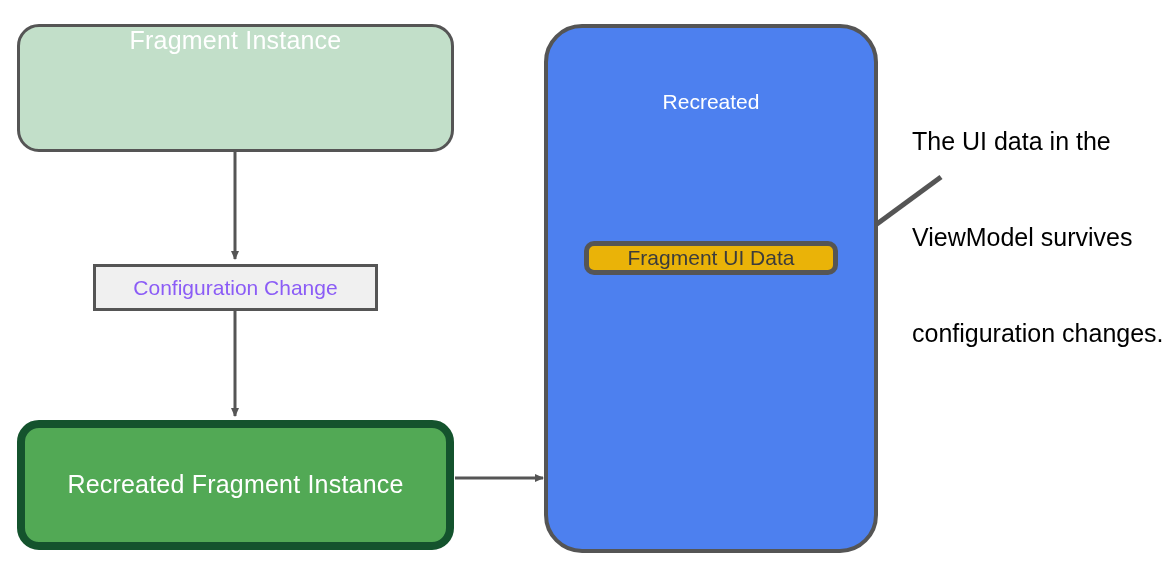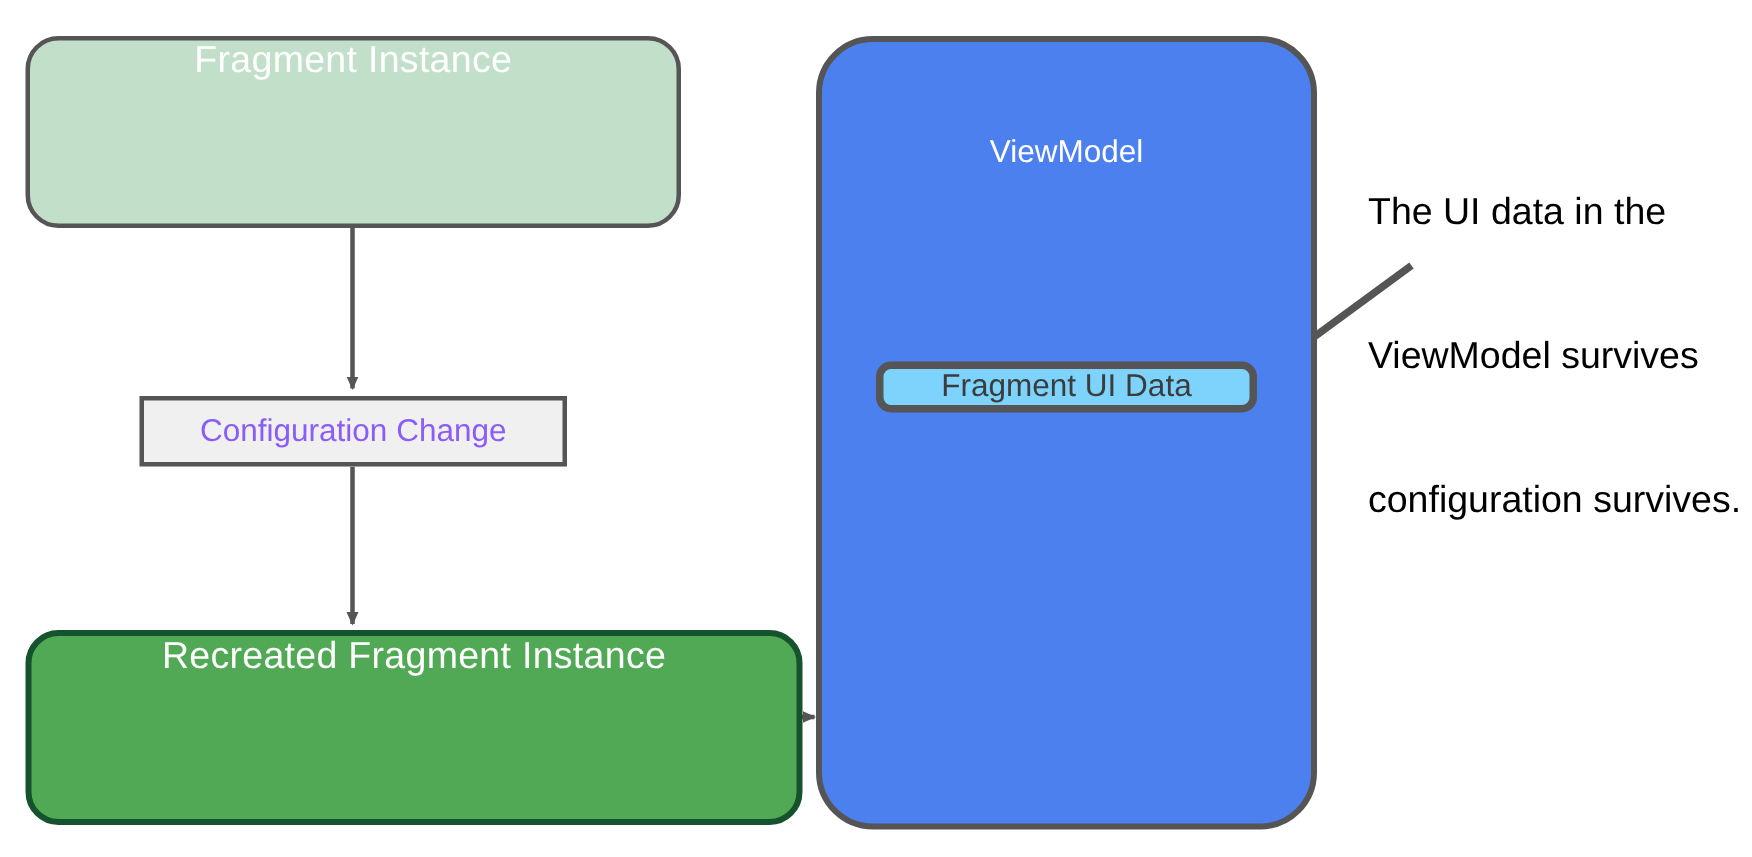--- a/index.html
+++ b/index.html
@@ -57,25 +57,26 @@
   }
   #node-configuration-change .node-label {
     color: #8b5cf6;
     font-size: 21px;
     line-height: 1.1;
   }
   
   #node-recreated-fragment-instance {
     left: 17px;
     top: 420px;
-    width: 518px;
+    width: 437px;
     height: 130px;
     background: #52a955;
-    border: 4px solid #14532d;
+    border: 8px solid #14532d;
     border-radius: 22px;
+    align-items: center;
   }
   #node-recreated-fragment-instance .node-label {
     color: #ffffff;
     font-size: 25px;
     line-height: 1.1;
     letter-spacing: 0.2px;
   }
   
   #node-viewmodel {
     left: 544px;
@@ -92,21 +93,21 @@
     font-size: 21px;
     line-height: 1.1;
     margin-top: 62px;
   }
   
   #node-fragment-ui-data {
     left: 584px;
     top: 241px;
     width: 254px;
     height: 34px;
-    background: #7dd3fc;
+    background: #eab308;
     border: 5px solid #555555;
     border-radius: 10px;
     align-items: center;
   }
   #node-fragment-ui-data .node-label {
     color: #3c3c3c;
     font-size: 21px;
     line-height: 1.1;
   }
   
@@ -153,24 +154,24 @@
 
 <div class="node" id="node-configuration-change">
   <span class="node-label">Configuration Change</span>
 </div>
 
 <div class="node" id="node-recreated-fragment-instance">
   <span class="node-label">Recreated Fragment Instance</span>
 </div>
 
 <div class="node" id="node-viewmodel">
-  <span class="node-label">ViewModel</span>
+  <span class="node-label">Recreated</span>
 </div>
 
 <div class="node" id="node-fragment-ui-data">
   <span class="node-label">Fragment UI Data</span>
 </div>
 
 <div id="annotation-text">
   <div>The UI data in the</div>
   <div>ViewModel survives</div>
-  <div>configuration survives.</div>
+  <div>configuration changes.</div>
 </div>
 
 </body></html>

